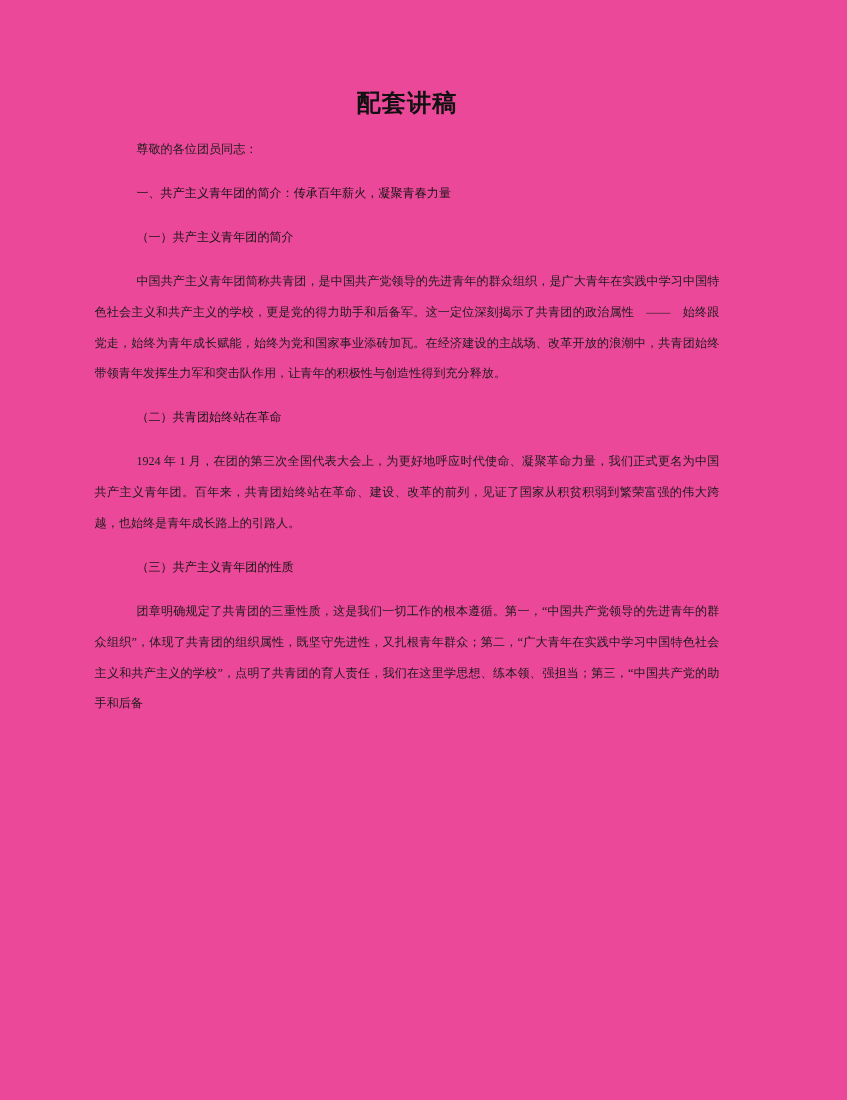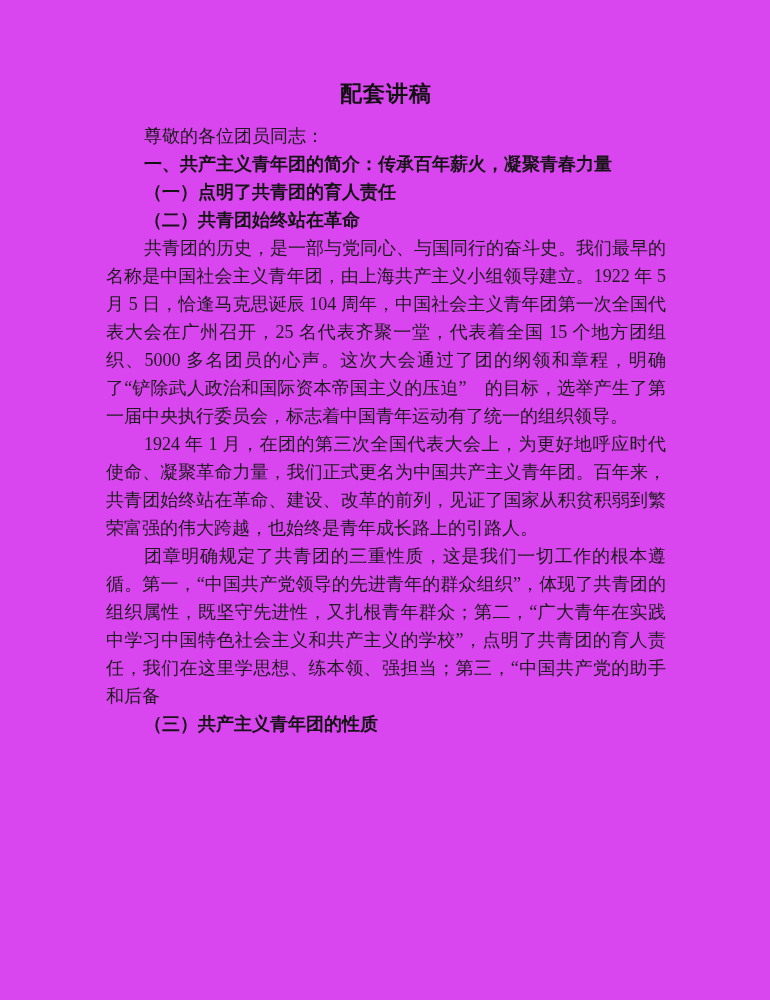--- a/index.html
+++ b/index.html
@@ -10,65 +10,65 @@
     width: 770px;
     height: 1000px;
     background: #ffffff;
     font-family: "Liberation Serif", "DejaVu Serif", serif;
     color: #1c1c1c;
   }
   .page {
     box-sizing: border-box;
     width: 770px;
     height: 1000px;
-    padding: 78px 104px 0 106px;
+    padding: 78px 104px 0 74px;
     overflow: hidden;
-    background: #d946ef;
+    background: #ec4899;
   }
   .doc-title {
     font-size: 22px;
     line-height: 32px;
     font-weight: 700;
     text-align: center;
     margin: 0 0 12px 0;
     letter-spacing: 1px;
     color: #111111;
   }
   p.doc-par {
-    margin: 0;
-    font-size: 18px;
+    margin: 12px;
+    font-size: 11px;
     line-height: 28px;
     text-align: justify;
     text-indent: 38px;
     word-break: break-all;
     color: #1c1c1c;
   }
   p.doc-par.head {
-    font-weight: 700;
+    font-weight: 400;
     color: #141414;
   }
 </style>
 </head>
 <body>
 
 <div class="page">
 
   <h1 class="doc-title">配套讲稿</h1>
 
   <p class="doc-par">尊敬的各位团员同志：</p>
 
 
   <p class="doc-par head">一、共产主义青年团的简介：传承百年薪火，凝聚青春力量</p>
 
-  <p class="doc-par head">（一）点明了共青团的育人责任</p>
+  <p class="doc-par head">（一）共产主义青年团的简介</p>
 
+  <p class="doc-par">中国共产主义青年团简称共青团，是中国共产党领导的先进青年的群众组织，是广大青年在实践中学习中国特色社会主义和共产主义的学校，更是党的得力助手和后备军。这一定位深刻揭示了共青团的政治属性　——　始终跟党走，始终为青年成长赋能，始终为党和国家事业添砖加瓦。在经济建设的主战场、改革开放的浪潮中，共青团始终带领青年发挥生力军和突击队作用，让青年的积极性与创造性得到充分释放。</p>
 
   <p class="doc-par head">（二）共青团始终站在革命</p>
 
-  <p class="doc-par">共青团的历史，是一部与党同心、与国同行的奋斗史。我们最早的名称是中国社会主义青年团，由上海共产主义小组领导建立。1922 年 5 月 5 日，恰逢马克思诞辰 104 周年，中国社会主义青年团第一次全国代表大会在广州召开，25 名代表齐聚一堂，代表着全国 15 个地方团组织、5000 多名团员的心声。这次大会通过了团的纲领和章程，明确了“铲除武人政治和国际资本帝国主义的压迫”　的目标，选举产生了第一届中央执行委员会，标志着中国青年运动有了统一的组织领导。</p>
 
   <p class="doc-par">1924 年 1 月，在团的第三次全国代表大会上，为更好地呼应时代使命、凝聚革命力量，我们正式更名为中国共产主义青年团。百年来，共青团始终站在革命、建设、改革的前列，见证了国家从积贫积弱到繁荣富强的伟大跨越，也始终是青年成长路上的引路人。</p>
 
+  <p class="doc-par head">（三）共产主义青年团的性质</p>
+
   <p class="doc-par">团章明确规定了共青团的三重性质，这是我们一切工作的根本遵循。第一，“中国共产党领导的先进青年的群众组织”，体现了共青团的组织属性，既坚守先进性，又扎根青年群众；第二，“广大青年在实践中学习中国特色社会主义和共产主义的学校”，点明了共青团的育人责任，我们在这里学思想、练本领、强担当；第三，“中国共产党的助手和后备</p>
-
-  <p class="doc-par head">（三）共产主义青年团的性质</p>
 
 </div>
 
 </body></html>

